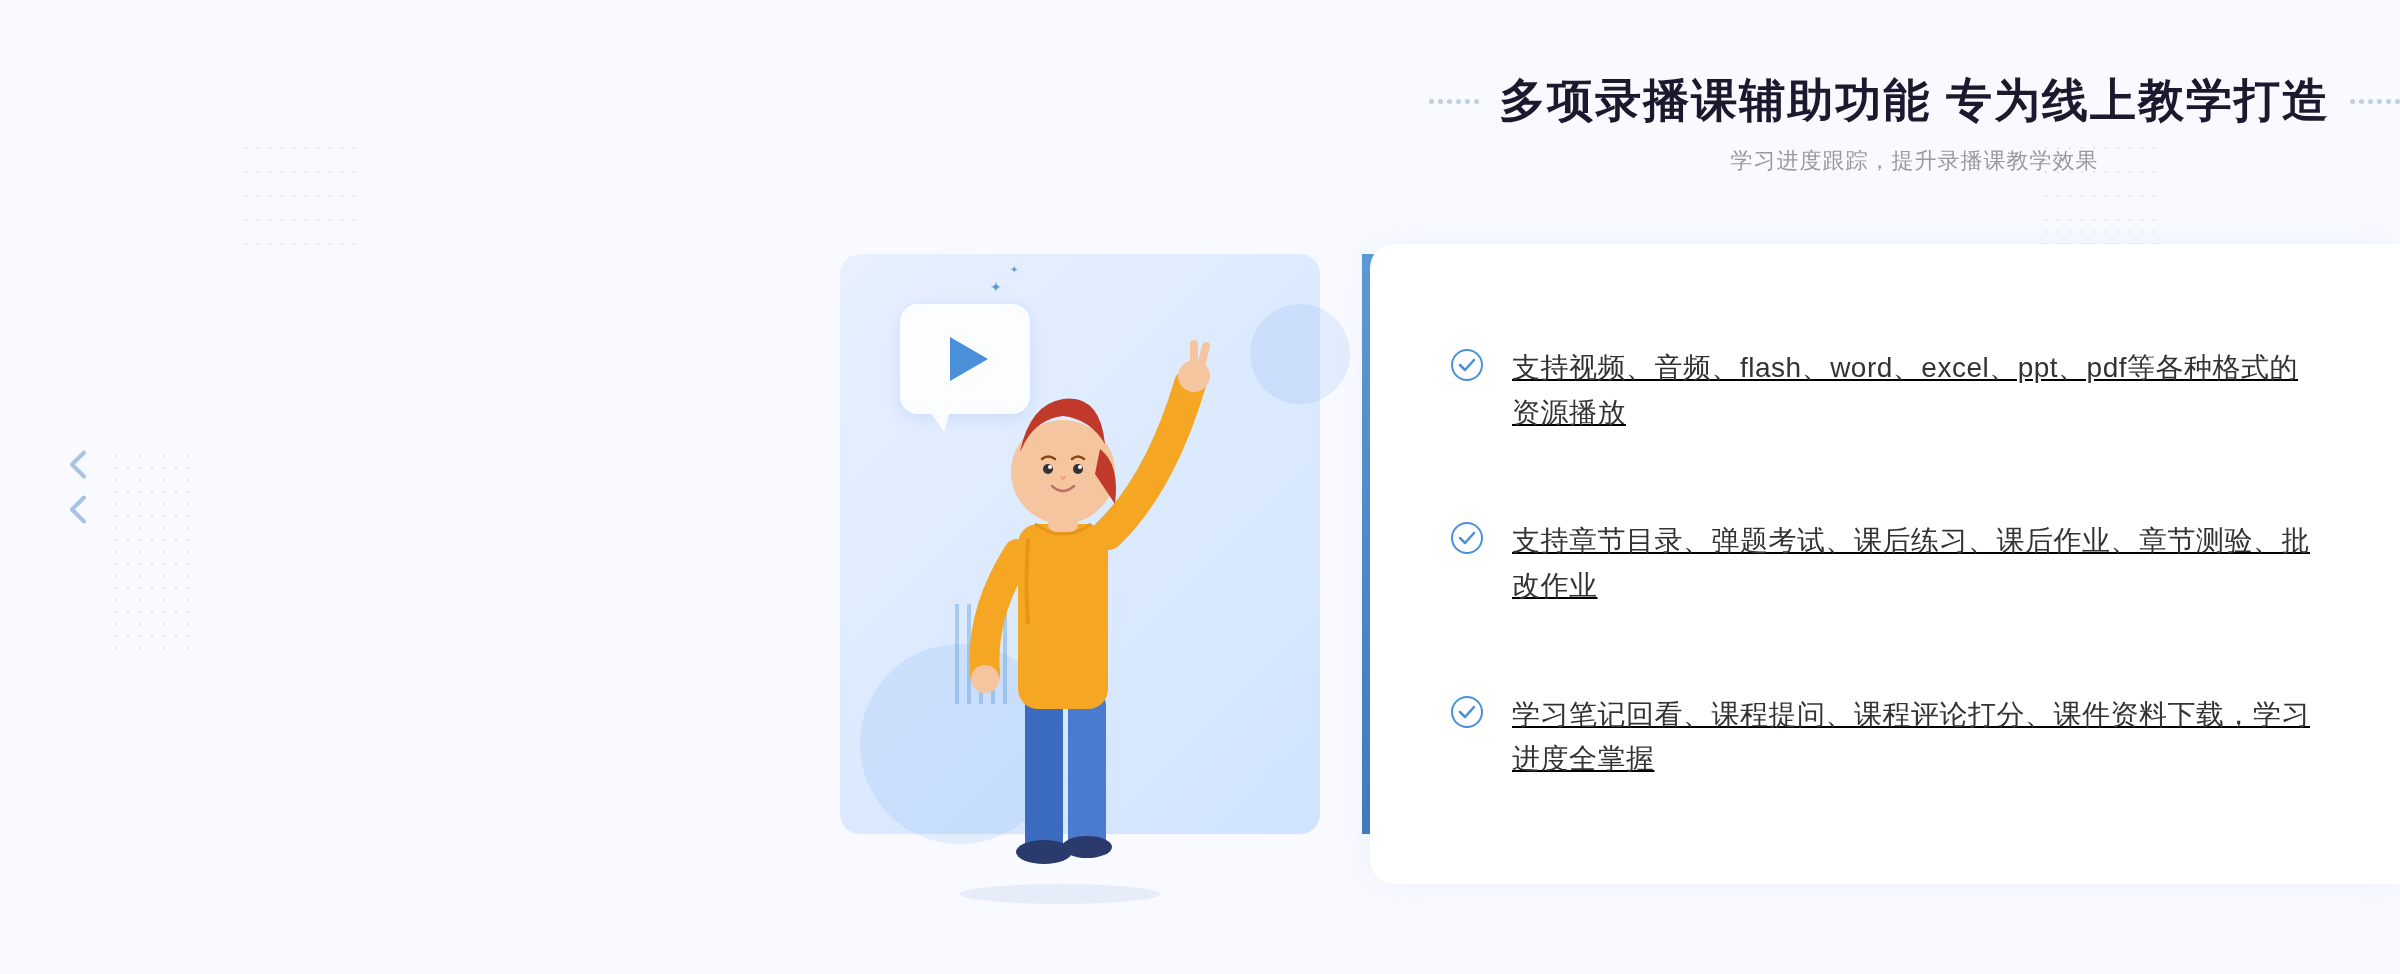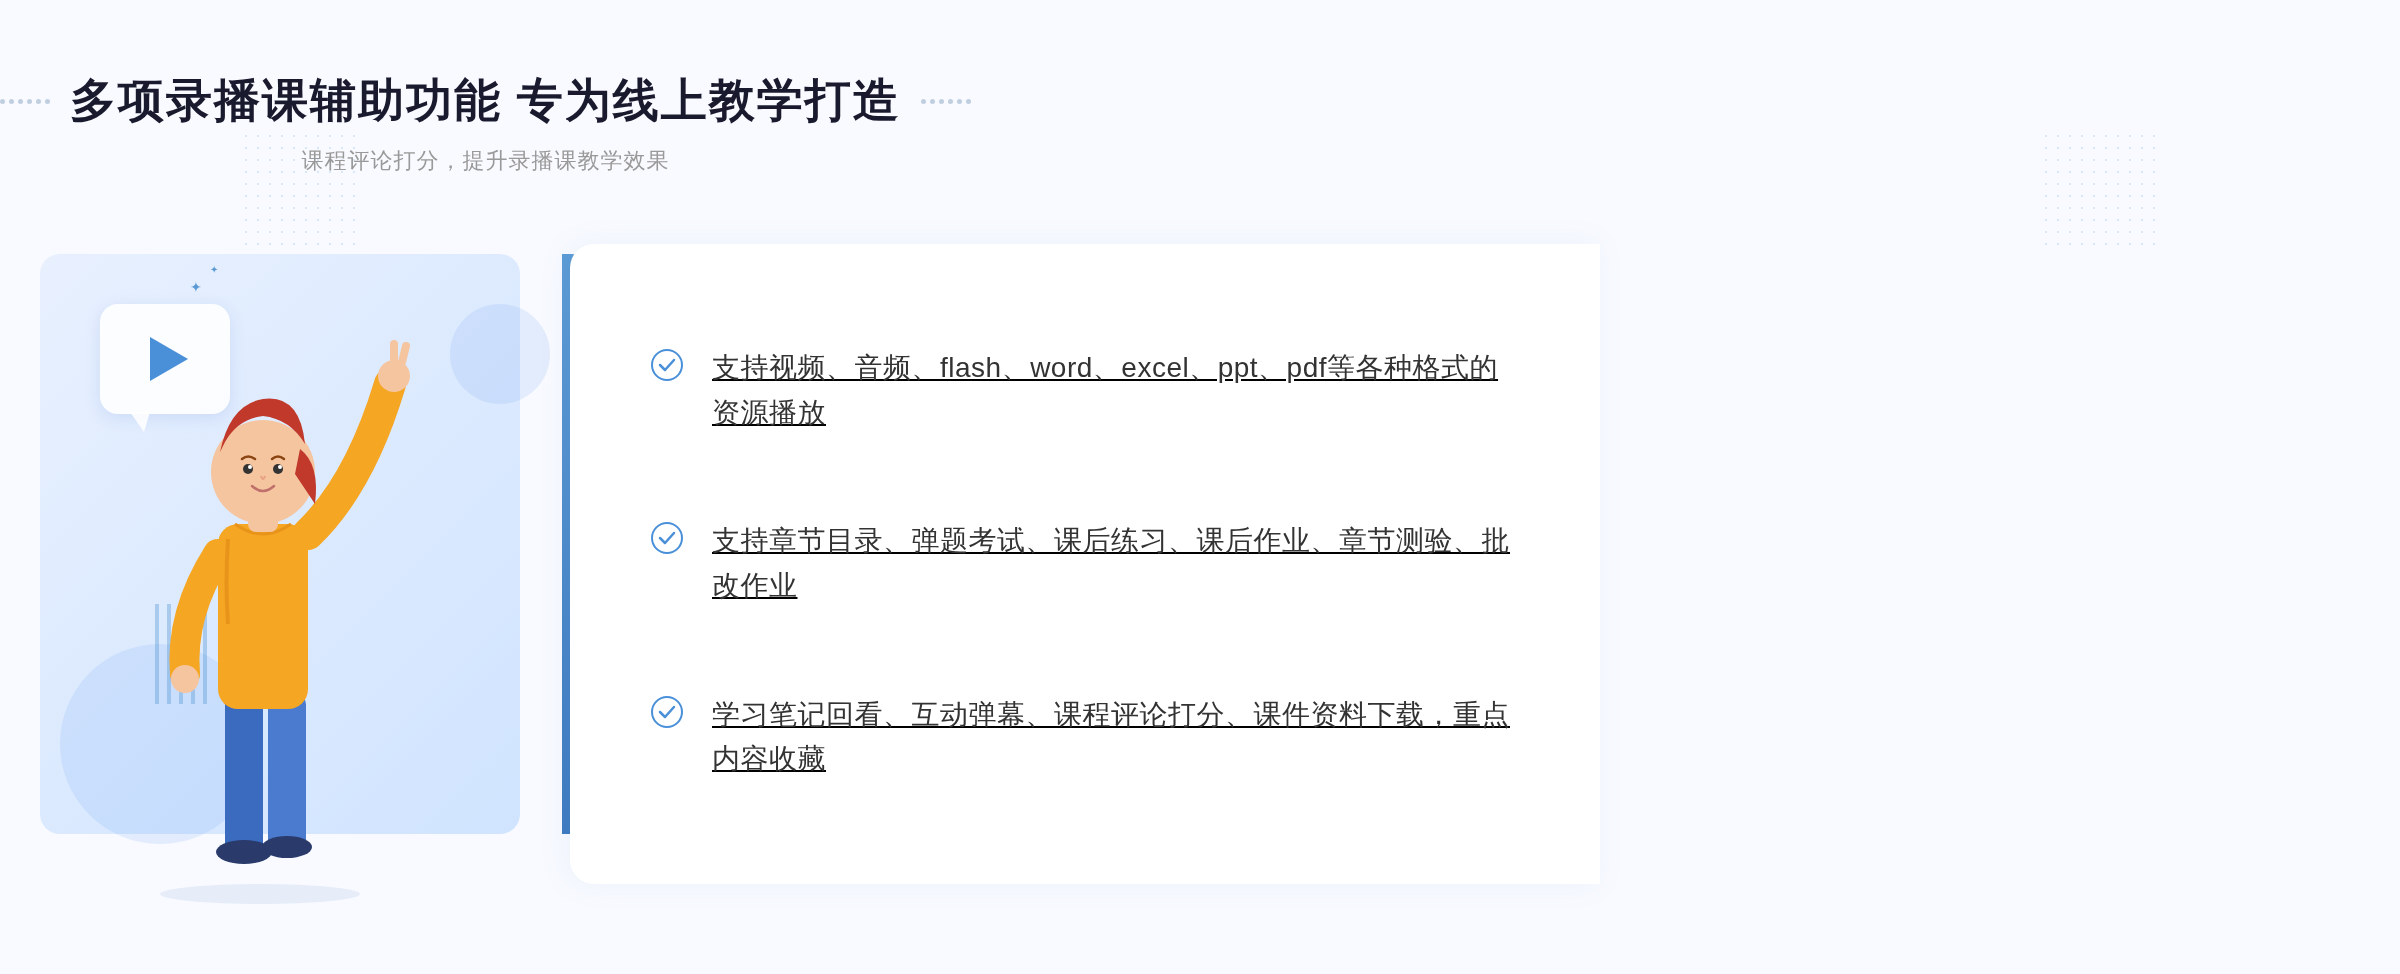--- a/index.html
+++ b/index.html
@@ -17,21 +17,21 @@
       display: flex;
       align-items: center;
       justify-content: center;
     }
 
     .page-container {
       width: 100%;
       height: 100%;
       display: flex;
       flex-direction: column;
-      align-items: flex-start;
+      align-items: flex-end;
       justify-content: center;
       position: relative;
       background: #f8faff;
     }
 
     
     .dot-pattern {
       position: absolute;
       width: 120px;
       height: 120px;
@@ -336,21 +336,21 @@
       <h1 class="main-title">多项录播课辅助功能 专为线上教学打造</h1>
       <div class="title-decoration">
         <span></span>
           <span></span>
           <span></span>
         <span></span>
           <span></span>
           <span></span>
       </div>
     </div>
-    <p class="subtitle">课程评论打分，提升录播课教学效果</p>
+    <p class="subtitle">学习进度跟踪，提升录播课教学效果</p>
   </div>
 
   <div class="content-area">
 
     <div class="illustration-container">
       <div class="illustration-bg"></div>
 
       <div class="deco-circle-large"></div>
       <div class="deco-circle-medium"></div>
 
@@ -438,20 +438,20 @@
         <span class="feature-text">支持章节目录、弹题考试、课后练习、课后作业、章节测验、批改作业</span>
       </div>
 
       <div class="feature-item">
         <div class="check-icon">
           <svg viewBox="0 0 34 34" xmlns="http://www.w3.org/2000/svg">
             <circle cx="17" cy="17" r="15" fill="none" stroke="#4a90d9" stroke-width="2"></circle>
             <polyline points="10,17 15,22 24,12" fill="none" stroke="#4a90d9" stroke-width="2.5" stroke-linecap="round" stroke-linejoin="round"></polyline>
           </svg>
         </div>
-        <span class="feature-text">学习笔记回看、互动弹幕、课程评论打分、课件资料下载，重点内容收藏</span>
+        <span class="feature-text">学习笔记回看、课程提问、课程评论打分、课件资料下载，学习进度全掌握</span>
       </div>
 
     </div>
 
   </div>
 
 </div>
 
 </body></html>

